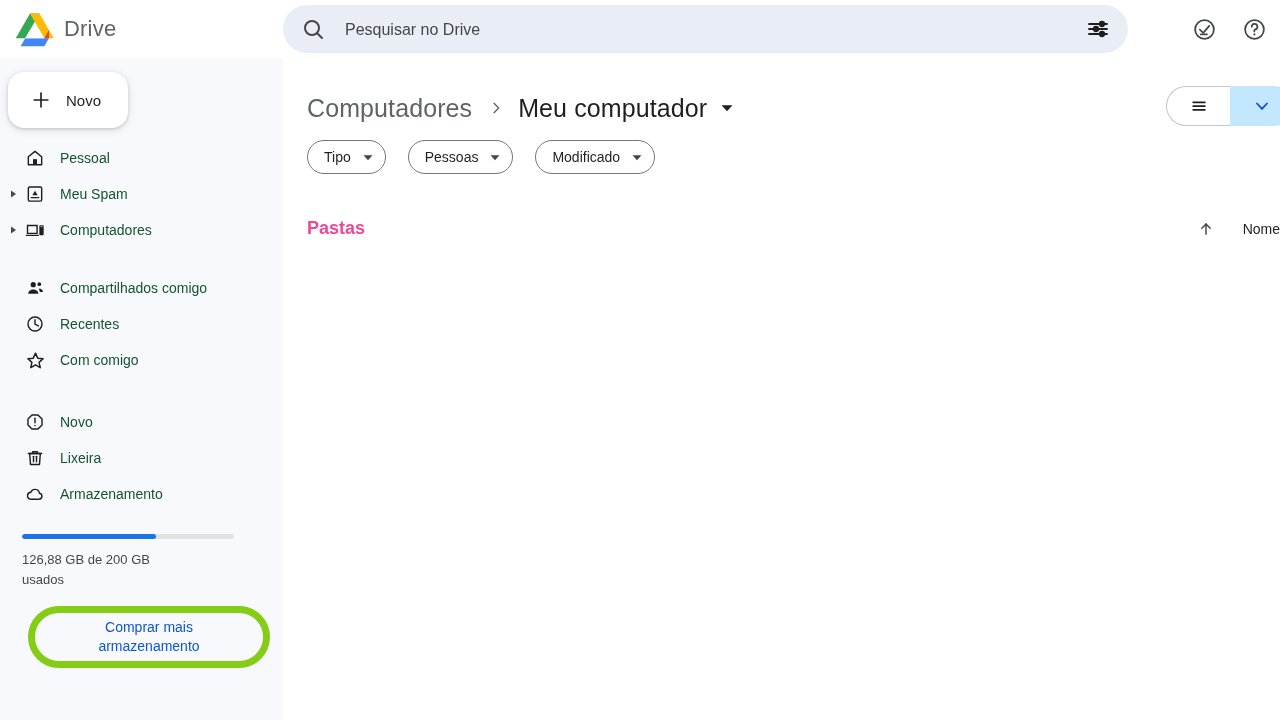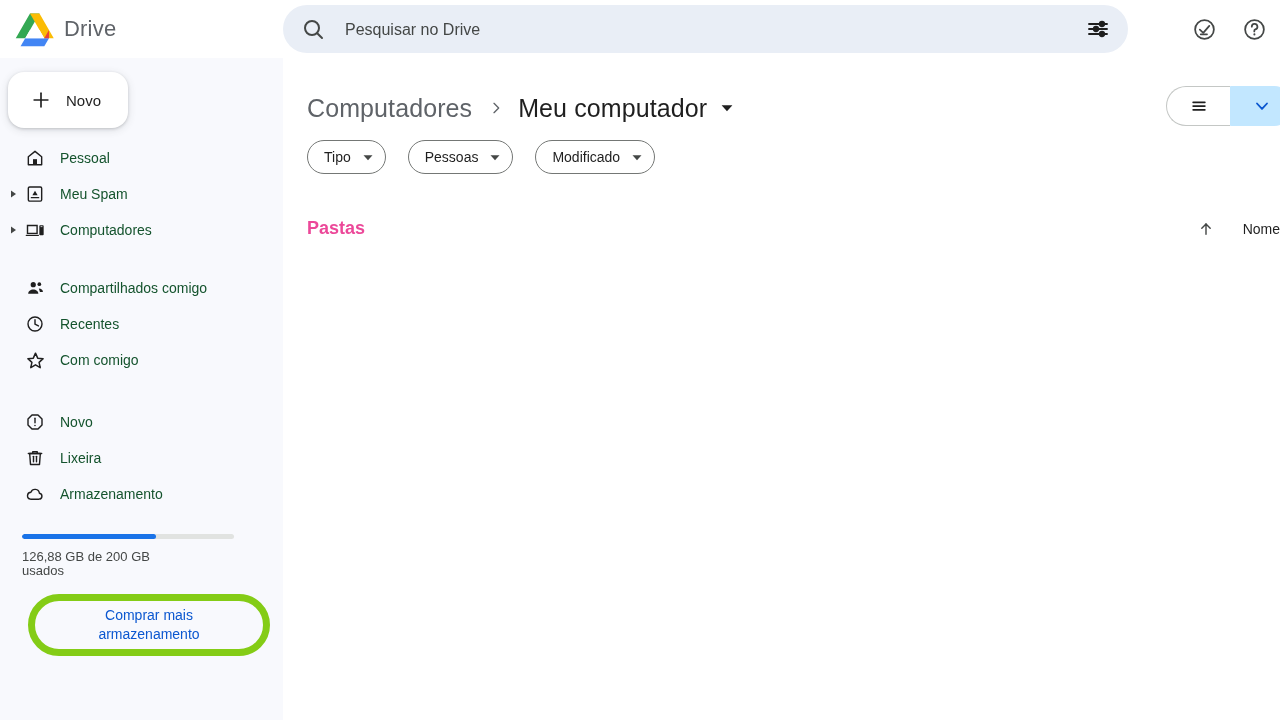--- a/index.html
+++ b/index.html
@@ -185,21 +185,21 @@
     overflow: hidden;
   }
   .storage-bar-fill {
     height: 5px;
     background: #1a73e8;
     border-radius: 3px;
   }
   .storage-text {
     margin-top: 11px;
     font-size: 13px;
-    line-height: 14px;
+    line-height: 20px;
     color: #444746;
     width: 170px;
   }
 
   .buy-btn {
     margin: 16px 0 0 28px;
     width: 242px;
     height: 62px;
     border-radius: 32px;
     border: 7px solid #84cc16;

